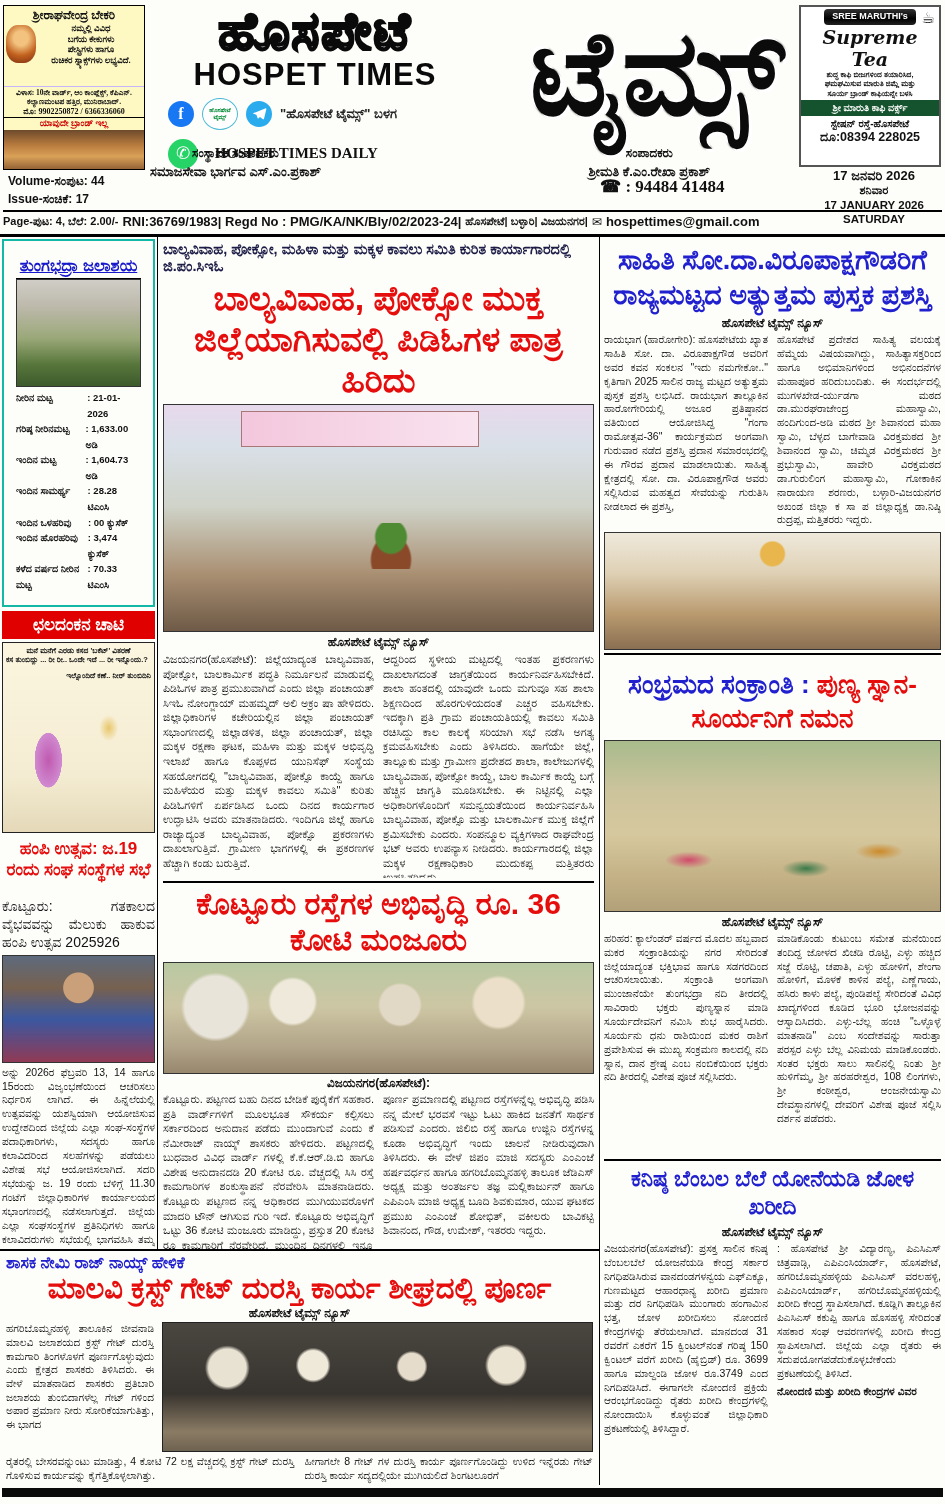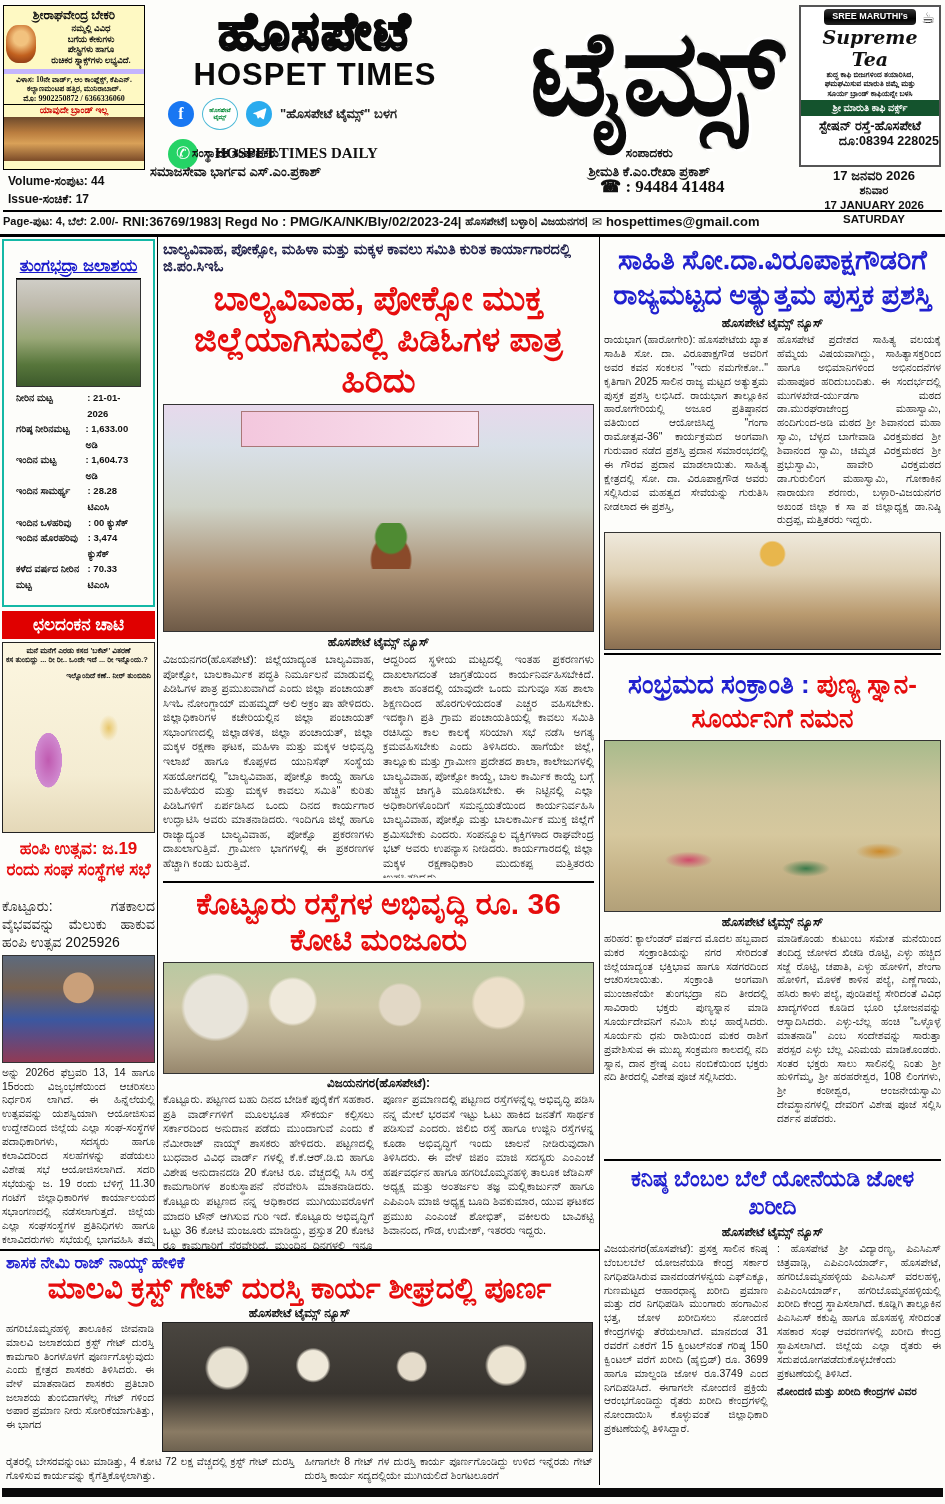--- a/index.html
+++ b/index.html
@@ -4,21 +4,21 @@
 <style>
   html,body{margin:0;padding:0;background:#e9e9e9;}
   .page{width:945px;height:1504px;margin:0 auto;background:#fdfdfa;position:relative;overflow:hidden;
         font-family:"Liberation Sans","DejaVu Sans",sans-serif;color:#111;}
   
   .header{height:234px;position:relative;border-bottom:3px solid #000;}
   .ad-left{position:absolute;left:3px;top:5px;width:140px;height:163px;border:1.5px solid #000;
            font-size:9px;text-align:center;overflow:hidden;background:#fef9c3;font-family:Liberation Serif, serif;}
   .ad-left .ttl{font-weight:bold;font-size:12px;margin-top:2px;}
   .ad-left .ln{font-weight:bold;font-size:8.5px;line-height:1.25;}
-  .ad-left .addr{border-top:5px solid #c4b5fd;margin-top:3px;padding:1px 2px;font-size:7.5px;font-weight:bold;line-height:1.2;}
+  .ad-left .addr{border-top:1px solid #c4b5fd;margin-top:20px;padding:1px 2px;font-size:7.5px;font-weight:bold;line-height:1.2;}
   .ad-left .phone{font-size:8px;font-weight:bold;}
   .ad-left .nob{color:#cc0000;font-weight:bold;font-size:9px;border-top:1px solid #000;}
   .ad-left .pastry{height:44px;margin-top:1px;background:linear-gradient(180deg,#6d4a2c,#b97c3e 35%,#d9a158 60%,#7a4a28);}
   .deity{width:30px;height:38px;border-radius:40%;float:left;margin:2px;
          background:radial-gradient(circle at 50% 35%,#f2c27e 25%,#c2611f 60%,#7a2d10);}
   .mast{position:absolute;left:150px;top:4px;width:330px;text-align:center;}
   .mast .kn{font-size:52px;font-weight:900;letter-spacing:2px;color:#fff;-webkit-text-stroke:2.5px #0a0a0a;
             text-shadow:0 0 1px #000;line-height:1.05;}
   .mast .en{font-size:31px;font-weight:900;letter-spacing:1px;color:#0a0a0a;line-height:1.0;}
   .social{display:flex;align-items:center;justify-content:flex-start;gap:8px;margin:8px 0 0 18px;}
@@ -37,22 +37,22 @@
   .biglogo span{font-size:118px;font-weight:900;color:#0b0b0b;letter-spacing:-2px;
                 text-shadow:3px 3px 0 #fff,-3px -3px 0 #fff,0 0 2px #000;line-height:178px;}
   .ad-right{position:absolute;right:4px;top:5px;width:138px;height:158px;border:2px solid #555;
             text-align:center;overflow:hidden;background:#fff;}
   .ad-right .brandbox{width:92px;margin:2px auto 0;background:linear-gradient(180deg,#333,#000 60%,#222);color:#fff;
                       border-radius:4px;font-size:9px;font-weight:bold;padding:3px 0;line-height:1.1;}
   .ad-right .cup{position:absolute;right:4px;top:2px;font-size:15px;}
   .ad-right .sup{font-family:"DejaVu Serif","Liberation Serif",serif;font-style:italic;font-size:19px;font-weight:bold;margin-top:1px;}
   .ad-right .d{font-size:7.5px;font-weight:bold;line-height:1.25;}
   .ad-right .firm{background:#14532d;color:#fff;font-size:9.5px;font-weight:bold;margin-top:2px;padding:2px 0;}
-  .ad-right .st{font-size:13px;font-weight:bold;margin-top:2px;}
-  .ad-right .ph{font-size:12.5px;font-weight:900;text-align:right;}
+  .ad-right .st{font-size:10px;font-weight:bold;margin-top:2px;}
+  .ad-right .ph{font-size:12.5px;font-weight:900;}
   .editors{position:absolute;top:146px;left:150px;width:560px;display:flex;justify-content:space-between;text-align:center;}
   .editors .lbl{font-weight:bold;font-size:12px;}
   .editors .nm{font-weight:bold;font-size:13px;margin-top:4px;}
   .phoneline{position:absolute;top:176px;left:600px;font-weight:900;font-size:17px;font-family:"Liberation Serif",serif;}
   .datebox{position:absolute;right:6px;top:168px;width:130px;text-align:center;font-weight:bold;line-height:1.25;}
   .datebox .k1{font-size:13px;font-weight:900;}
   .datebox .k2{font-size:11px;}
   .datebox .e1,.datebox .e2{font-size:11.5px;font-weight:900;}
   .volblock{position:absolute;left:8px;top:172px;font-weight:bold;font-size:12px;line-height:1.5;}
   .infoline{position:absolute;left:3px;top:210px;width:939px;font-size:11px;font-weight:bold;

